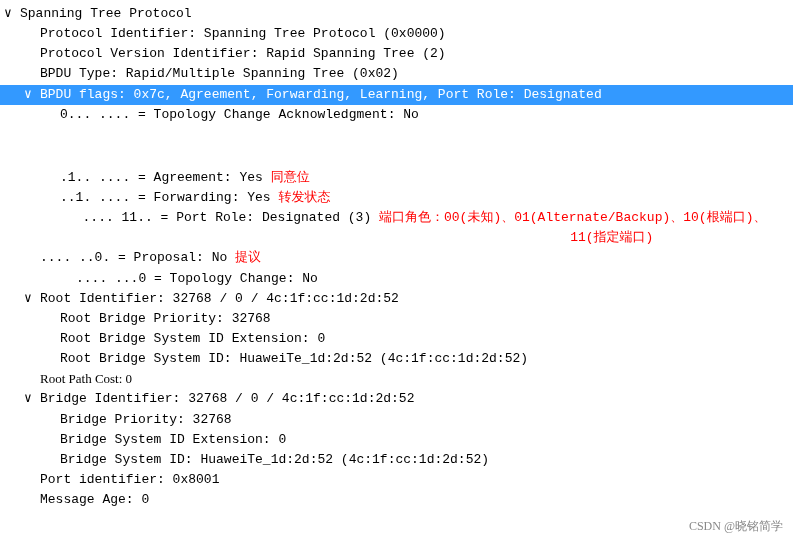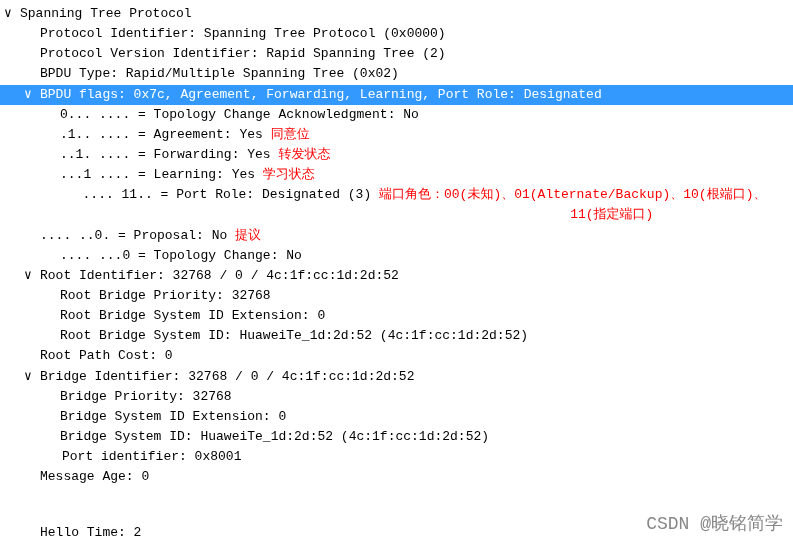--- a/index.html
+++ b/index.html
@@ -57,22 +57,22 @@
 
     .red-text {
       color: #ff0000;
     }
 
     .watermark {
       position: fixed;
       bottom: 10px;
       right: 10px;
       color: #888;
-      font-size: 18px;
-      font-family: Liberation Mono, monospace;
+      font-size: 12px;
+      font-family: Liberation Serif, serif;
     }
   </style>
 </head>
 <body>
 
 <div class="tree-container">
 
 <div class="row" style="padding-left: 4px;">
       <span class="expand-icon">∨</span>
       <span class="row-content">Spanning Tree Protocol</span>
@@ -90,81 +90,77 @@
       <span class="row-content">BPDU Type: Rapid/Multiple Spanning Tree (0x02)</span>
     </div>
     <div class="row highlighted" style="padding-left: 24px;">
       <span class="expand-icon">∨</span>
       <span class="row-content">BPDU flags: 0x7c, Agreement, Forwarding, Learning, Port Role: Designated</span>
     </div>
     <div class="row" style="padding-left: 44px;">
       <span class="expand-icon"> </span>
       <span class="row-content">0... .... = Topology Change Acknowledgment: No</span>
     </div>
-    <div class="row" style="padding-left: 44px;">
+    <div class="row" style="padding-left: 44px; margin-top: 43px;">
       <span class="expand-icon"> </span>
       <span class="row-content">.1.. .... = Agreement: Yes <span class="red-text">同意位</span></span>
     </div>
     <div class="row" style="padding-left: 44px;">
       <span class="expand-icon"> </span>
       <span class="row-content">..1. .... = Forwarding: Yes <span class="red-text">转发状态</span></span>
-    </div>
-    <div class="row" style="padding-left: 44px;">
-      <span class="expand-icon"> </span>
-      <span class="row-content">...1 .... = Learning: Yes <span class="red-text">学习状态</span></span>
     </div>
     <div class="row" style="padding-left: 44px; text-align: center;">
       <span class="expand-icon"> </span>
       <span class="row-content">.... 11.. = Port Role: Designated (3) <span class="red-text">端口角色：00(未知)、01(Alternate/Backup)、10(根端口)、</span><br>&nbsp;&nbsp;&nbsp;&nbsp;&nbsp;&nbsp;&nbsp;&nbsp;&nbsp;&nbsp;&nbsp;&nbsp;&nbsp;&nbsp;&nbsp;&nbsp;&nbsp;&nbsp;&nbsp;&nbsp;&nbsp;&nbsp;&nbsp;&nbsp;&nbsp;&nbsp;&nbsp;&nbsp;&nbsp;&nbsp;&nbsp;&nbsp;&nbsp;&nbsp;&nbsp;&nbsp;&nbsp;&nbsp;&nbsp;&nbsp;&nbsp;&nbsp;&nbsp;&nbsp;&nbsp;&nbsp;&nbsp;&nbsp;<span class="red-text">11(指定端口)</span></span>
     </div>
     <div class="row" style="padding-left: 24px;">
       <span class="expand-icon"> </span>
       <span class="row-content">.... ..0. = Proposal: No <span class="red-text">提议</span></span>
     </div>
-    <div class="row" style="padding-left: 44px;">
+    <div class="row" style="padding-left: 60px;">
       <span class="expand-icon"> </span>
       <span class="row-content">.... ...0 = Topology Change: No</span>
     </div>
     <div class="row" style="padding-left: 24px;">
       <span class="expand-icon">∨</span>
       <span class="row-content">Root Identifier: 32768 / 0 / 4c:1f:cc:1d:2d:52</span>
     </div>
     <div class="row" style="padding-left: 44px;">
       <span class="expand-icon"> </span>
       <span class="row-content">Root Bridge Priority: 32768</span>
     </div>
     <div class="row" style="padding-left: 44px;">
       <span class="expand-icon"> </span>
       <span class="row-content">Root Bridge System ID Extension: 0</span>
     </div>
     <div class="row" style="padding-left: 44px;">
       <span class="expand-icon"> </span>
       <span class="row-content">Root Bridge System ID: HuaweiTe_1d:2d:52 (4c:1f:cc:1d:2d:52)</span>
     </div>
-    <div class="row" style="padding-left: 24px;">
+    <div class="row" style="padding-left: 24px; font-family: Liberation Serif, serif;">
       <span class="expand-icon"> </span>
       <span class="row-content">Root Path Cost: 0</span>
     </div>
     <div class="row" style="padding-left: 24px;">
       <span class="expand-icon">∨</span>
       <span class="row-content">Bridge Identifier: 32768 / 0 / 4c:1f:cc:1d:2d:52</span>
     </div>
     <div class="row" style="padding-left: 44px;">
       <span class="expand-icon"> </span>
       <span class="row-content">Bridge Priority: 32768</span>
     </div>
     <div class="row" style="padding-left: 44px;">
       <span class="expand-icon"> </span>
       <span class="row-content">Bridge System ID Extension: 0</span>
     </div>
     <div class="row" style="padding-left: 44px;">
       <span class="expand-icon"> </span>
       <span class="row-content">Bridge System ID: HuaweiTe_1d:2d:52 (4c:1f:cc:1d:2d:52)</span>
     </div>
-    <div class="row" style="padding-left: 24px; margin-left: 22px;">
+    <div class="row" style="padding-left: 24px;">
       <span class="expand-icon"> </span>
       <span class="row-content">Port identifier: 0x8001</span>
     </div>
     <div class="row" style="padding-left: 24px;">
       <span class="expand-icon"> </span>
       <span class="row-content">Message Age: 0</span>
     </div>
     <div class="row" style="padding-left: 24px; margin-top: 36px;">
       <span class="expand-icon"> </span>
       <span class="row-content">Hello Time: 2</span>

